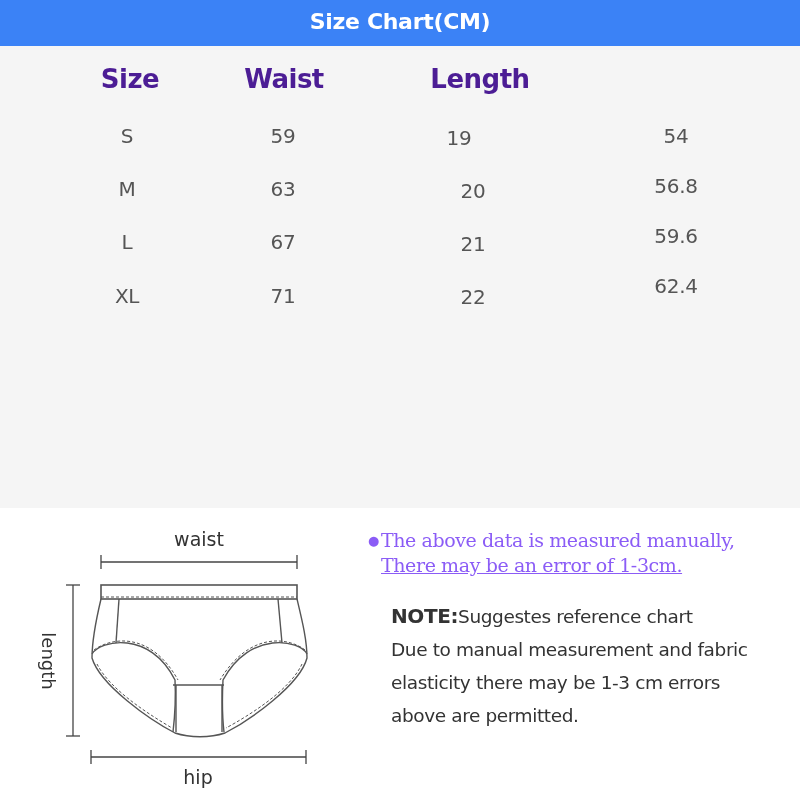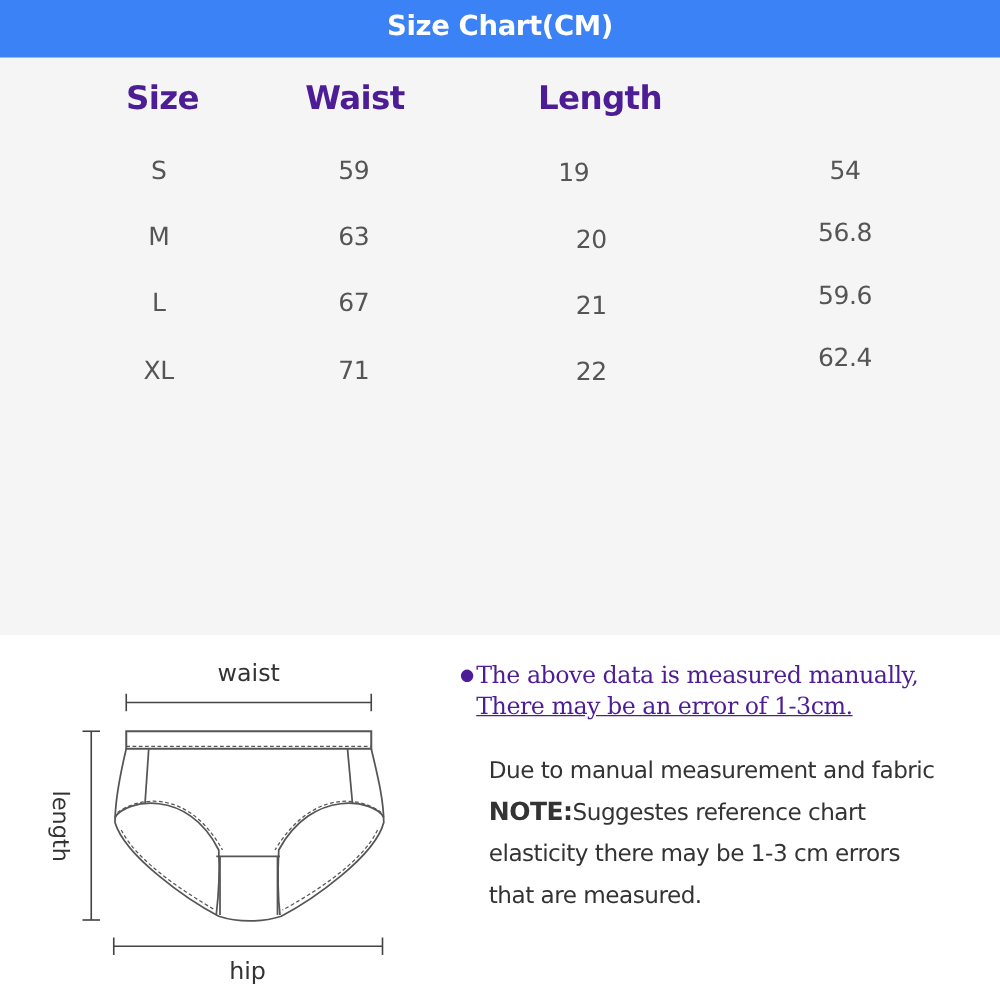--- a/index.html
+++ b/index.html
@@ -11,21 +11,21 @@
                letter-spacing:-0.3px; }
   .hdr { position:absolute; top:64px; font-size:26px; font-weight:bold; color:#4c1d95;
          letter-spacing:-0.5px; transform:translateX(-50%); white-space:nowrap; }
   .cell { position:absolute; font-size:20px; color:#555555; transform:translateX(-50%);
           white-space:nowrap; letter-spacing:-0.3px; }
   .diagram { position:absolute; left:0; top:508px; width:340px; height:292px; }
   .diag-label { position:absolute; font-size:19px; color:#333333; transform:translateX(-50%); }
   .len-label { position:absolute; left:48px; top:661px; font-size:18px; color:#333333;
                transform:translate(-50%,-50%) rotate(90deg); }
   .note1 { position:absolute; left:368px; top:528px; font-family:"DejaVu Serif", serif;
-           font-size:19px; color:#4c1d95; line-height:25px; letter-spacing:-0.4px; }
+           font-size:19px; color:#8b5cf6; line-height:25px; letter-spacing:-0.4px; }
   .note1 .bullet { font-size:13px; vertical-align:2px; margin-right:2px; }
   .note1 .l2 { padding-left:13px;text-decoration:underline; }
   .note2 { position:absolute; left:391px; top:600px; font-size:18.5px; color:#333333; line-height:33px;
            letter-spacing:-0.4px; }
   .note2 .strong { font-weight:bold; font-size:20px; }
 </style>
 </head>
 <body>
 
 <div class="top-panel">
@@ -99,19 +99,19 @@
 <div class="diag-label" style="left:198px;top:766px">hip</div>
 
 <div class="note1">
   <div>
     <span class="bullet">●</span><span>The above data is measured manually,</span>
   </div>
   <div class="l2">There may be an error of 1-3cm.</div>
 </div>
 
 <div class="note2">
-  <div>Due to manual measurement and fabric</div>
   <div>
     <span class="strong">NOTE:</span><span>Suggestes reference chart</span>
   </div>
+  <div>Due to manual measurement and fabric</div>
   <div>elasticity there may be 1-3 cm errors</div>
-  <div>that are measured.</div>
+  <div>above are permitted.</div>
 </div>
 
 </body></html>

